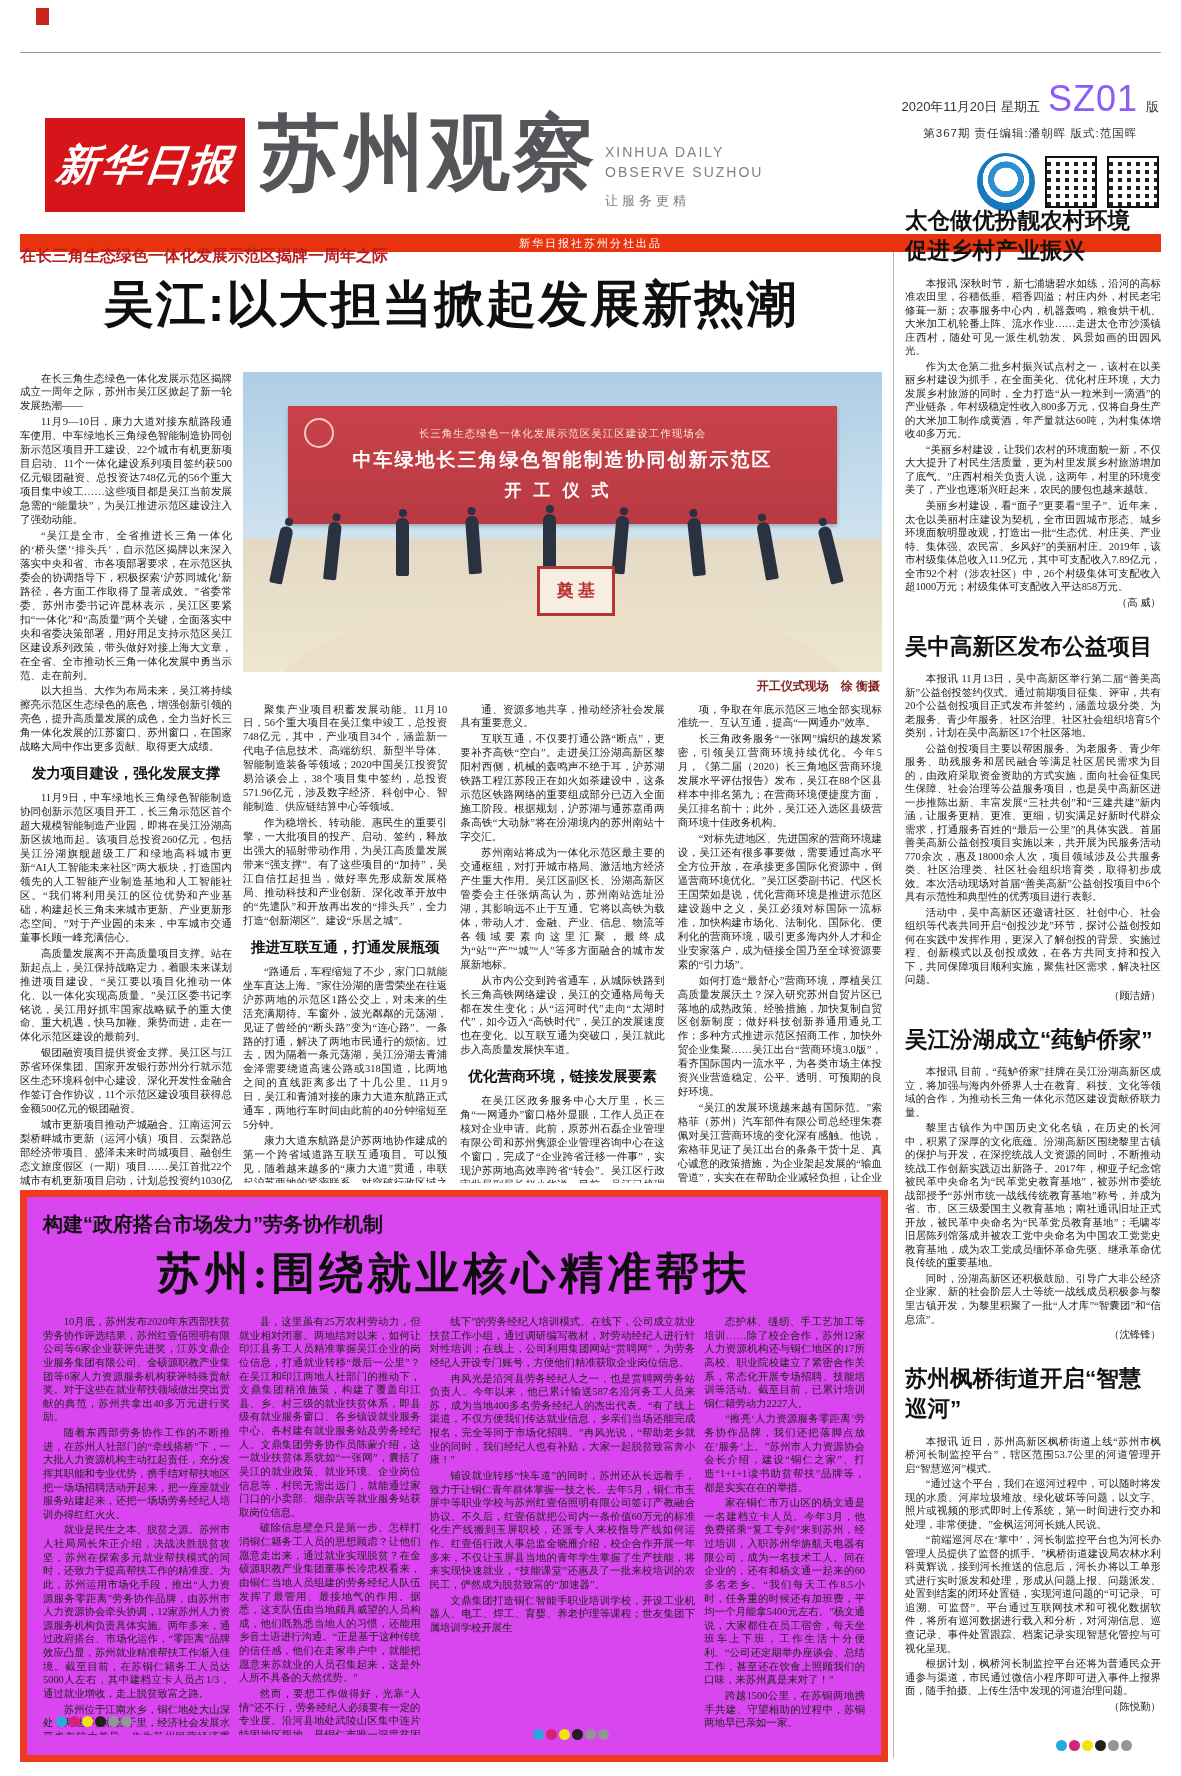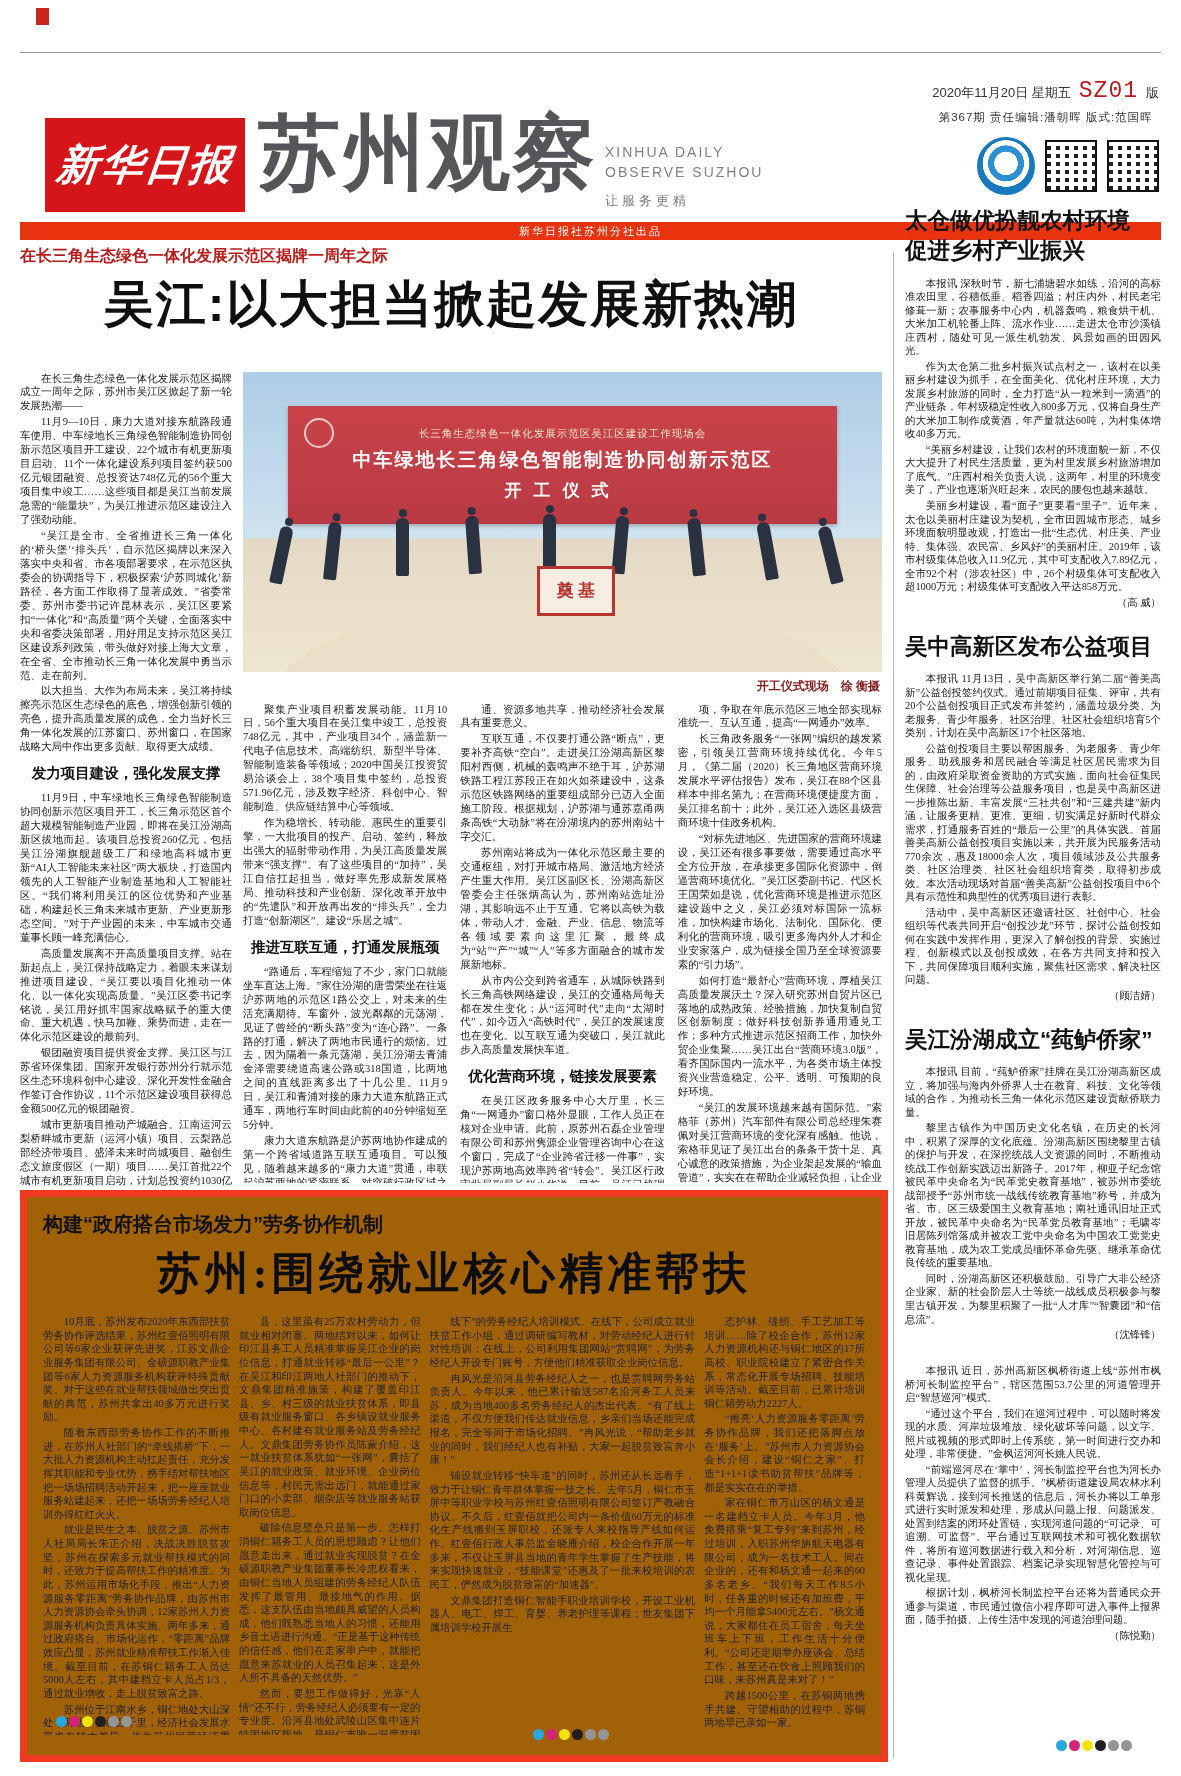--- a/index.html
+++ b/index.html
@@ -13,30 +13,30 @@
             display:flex;align-items:center;justify-content:center;}
   .logo-box span{color:#fff;font-size:42px;font-weight:bold;font-style:italic;
                  font-family:"Liberation Serif",serif;letter-spacing:2px;transform:skewX(-6deg);}
   .mast-title{position:absolute;left:258px;top:42px;font-family:"Liberation Sans","DejaVu Sans",sans-serif;
               font-weight:900;font-size:82px;line-height:1.25;color:#55565a;letter-spacing:3px;}
   .mast-en{position:absolute;left:605px;top:82px;font-family:"Liberation Sans",sans-serif;color:#808184;}
   .mast-en .en{font-size:14px;letter-spacing:2px;line-height:1.45;}
   .mast-sub{margin-top:9px;font-size:13px;color:#7c7c7e;letter-spacing:4px;}
   .mast-meta{position:absolute;right:22px;top:18px;text-align:center;font-family:"Liberation Sans",sans-serif;}
   .meta-line1{font-size:13px;color:#333;display:flex;align-items:baseline;justify-content:flex-end;gap:8px;}
-  .edition{font-family:Liberation Mono, monospace;font-size:23px;color:#b91c1c;letter-spacing:1px;}
+  .edition{font-family:Liberation Sans, sans-serif;font-size:36px;color:#8b5cf6;letter-spacing:1px;}
   .meta-line2{margin-top:6px;font-size:11.5px;color:#333;letter-spacing:1px;}
   .qr-row{margin-top:12px;display:flex;justify-content:flex-end;gap:10px;align-items:center;}
   .emblem{width:52px;height:52px;border-radius:50%;border:3px solid #1879bd;position:relative;background:
           radial-gradient(circle at 50% 45%, #ffffff 0 30%, #2b8fd0 31% 46%, #ffffff 47% 60%, #1879bd 61% 100%);}
   .qr{width:52px;height:52px;background:
       repeating-linear-gradient(0deg,#111 0 4px,#fff 4px 8px),
       repeating-linear-gradient(90deg,#111 0 4px,#fff 4px 9px);
       background-blend-mode:screen;border:2px solid #111;box-sizing:border-box;}
-  .red-strip{position:absolute;left:20px;top:222px;width:1141px;height:18px;background:#e8330e;
+  .red-strip{position:absolute;left:20px;top:234px;width:1141px;height:18px;background:#e8330e;
              display:flex;align-items:center;justify-content:center;}
   .red-strip span{color:#fff;font-size:11px;font-family:"Liberation Sans",sans-serif;letter-spacing:2px;}
   
   .main-article{position:absolute;left:20px;top:246px;width:862px;height:942px;overflow:hidden;}
   .kicker{font-family:"Liberation Sans",sans-serif;font-weight:bold;font-size:16px;color:#b91c1c;}
   .headline{font-family:"Liberation Sans","DejaVu Sans",sans-serif;font-weight:900;font-size:50px;
             letter-spacing:2px;color:#0f0f0f;text-align:center;margin-top:4px;}
   .main-body{display:flex;margin-top:14px;gap:11px;}
   .mcol1{width:212px;flex:none;height:830px;overflow:hidden;}
   .main-right{flex:1;min-width:0;}
@@ -72,21 +72,21 @@
   .v-divider{position:absolute;left:893px;top:252px;width:1px;height:1506px;background:#b5b5b5;}
   .sidebar{position:absolute;left:905px;top:206px;width:256px;height:1560px;overflow:hidden;}
   .sb-article{margin-bottom:22px;}
   .sb-title{font-family:"Liberation Sans","DejaVu Sans",sans-serif;font-weight:900;font-size:22.5px;
             line-height:1.35;color:#111;margin-bottom:10px;}
   .sb-title div:empty{display:none;}
   .sb-article .para{font-size:10.4px;line-height:1.3;}
   .sb-sig{font-size:10.4px;text-align:right;color:#222;margin-top:2px;}
   
   .bottom-box{position:absolute;left:20px;top:1190px;width:868px;height:572px;box-sizing:border-box;
-              border:7px solid #ee3a1e;background:#a16207;padding:14px 16px 10px;overflow:hidden;}
+              border:7px solid #ee3a1e;background:#d946ef;padding:14px 16px 10px;overflow:hidden;}
   .b-kicker{font-family:"Liberation Sans",sans-serif;font-weight:bold;font-size:20px;color:#111;}
   .b-headline{font-family:"Liberation Serif","DejaVu Serif",serif;font-weight:900;font-size:44px;
               letter-spacing:4px;text-align:center;color:#0d0d0d;margin:6px 0 12px;}
   .b-cols{display:flex;gap:9px;height:420px;overflow:hidden;}
   .bcol{min-width:0;overflow:hidden;}
   .bc1{flex:1;} .bc2{flex:.97;} .bc3{flex:1.42;} .bc4{flex:.86;}
   .bcol .para{font-size:10.4px;line-height:1.31;}
   .b-byline{font-size:10.8px;font-weight:bold;text-align:right;margin:4px 6px 8px 0;}
   
   .dots{position:absolute;display:flex;gap:2px;}
@@ -249,20 +249,24 @@
       </div>
       <div>
           <p class="para">本报讯  目前，“莼鲈侨家”挂牌在吴江汾湖高新区成立，将加强与海内外侨界人士在教育、科技、文化等领域的合作，为推动长三角一体化示范区建设贡献侨联力量。</p>
           <p class="para">黎里古镇作为中国历史文化名镇，在历史的长河中，积累了深厚的文化底蕴。汾湖高新区围绕黎里古镇的保护与开发，在深挖统战人文资源的同时，不断推动统战工作创新实践迈出新路子。2017年，柳亚子纪念馆被民革中央命名为“民革党史教育基地”，被苏州市委统战部授予“苏州市统一战线传统教育基地”称号，并成为省、市、区三级爱国主义教育基地；南社通讯旧址正式开放，被民革中央命名为“民革党员教育基地”；毛啸岑旧居陈列馆落成并被农工党中央命名为中国农工党党史教育基地，成为农工党成员缅怀革命先驱、继承革命优良传统的重要基地。</p>
           <p class="para">同时，汾湖高新区还积极鼓励、引导广大非公经济企业家、新的社会阶层人士等统一战线成员积极参与黎里古镇开发，为黎里积聚了一批“人才库”“智囊团”和“信息流”。</p>
         </div>
       <div class="sb-sig">（沈锋锋）</div>
     </article>
 
     <article class="sb-article">
+      <div class="sb-title">
+        <div>苏州枫桥街道开启“智慧巡河”</div>
+
+      </div>
       <div>
           <p class="para">本报讯  近日，苏州高新区枫桥街道上线“苏州市枫桥河长制监控平台”，辖区范围53.7公里的河道管理开启“智慧巡河”模式。</p>
           <p class="para">“通过这个平台，我们在巡河过程中，可以随时将发现的水质、河岸垃圾堆放、绿化破坏等问题，以文字、照片或视频的形式即时上传系统，第一时间进行交办和处理，非常便捷。”金枫运河河长姚人民说。</p>
           <p class="para">“前端巡河尽在‘掌中’，河长制监控平台也为河长办管理人员提供了监督的抓手。”枫桥街道建设局农林水利科黄辉说，接到河长推送的信息后，河长办将以工单形式进行实时派发和处理，形成从问题上报、问题派发、处置到结案的闭环处置链，实现河道问题的“可记录、可追溯、可监督”。平台通过互联网技术和可视化数据软件，将所有巡河数据进行载入和分析，对河湖信息、巡查记录、事件处置跟踪、档案记录实现智慧化管控与可视化呈现。</p>
           <p class="para">根据计划，枫桥河长制监控平台还将为普通民众开通参与渠道，市民通过微信小程序即可进入事件上报界面，随手拍摄、上传生活中发现的河道治理问题。</p>
         </div>
       <div class="sb-sig">（陈悦勤）</div>
     </article>
 
   </aside>

